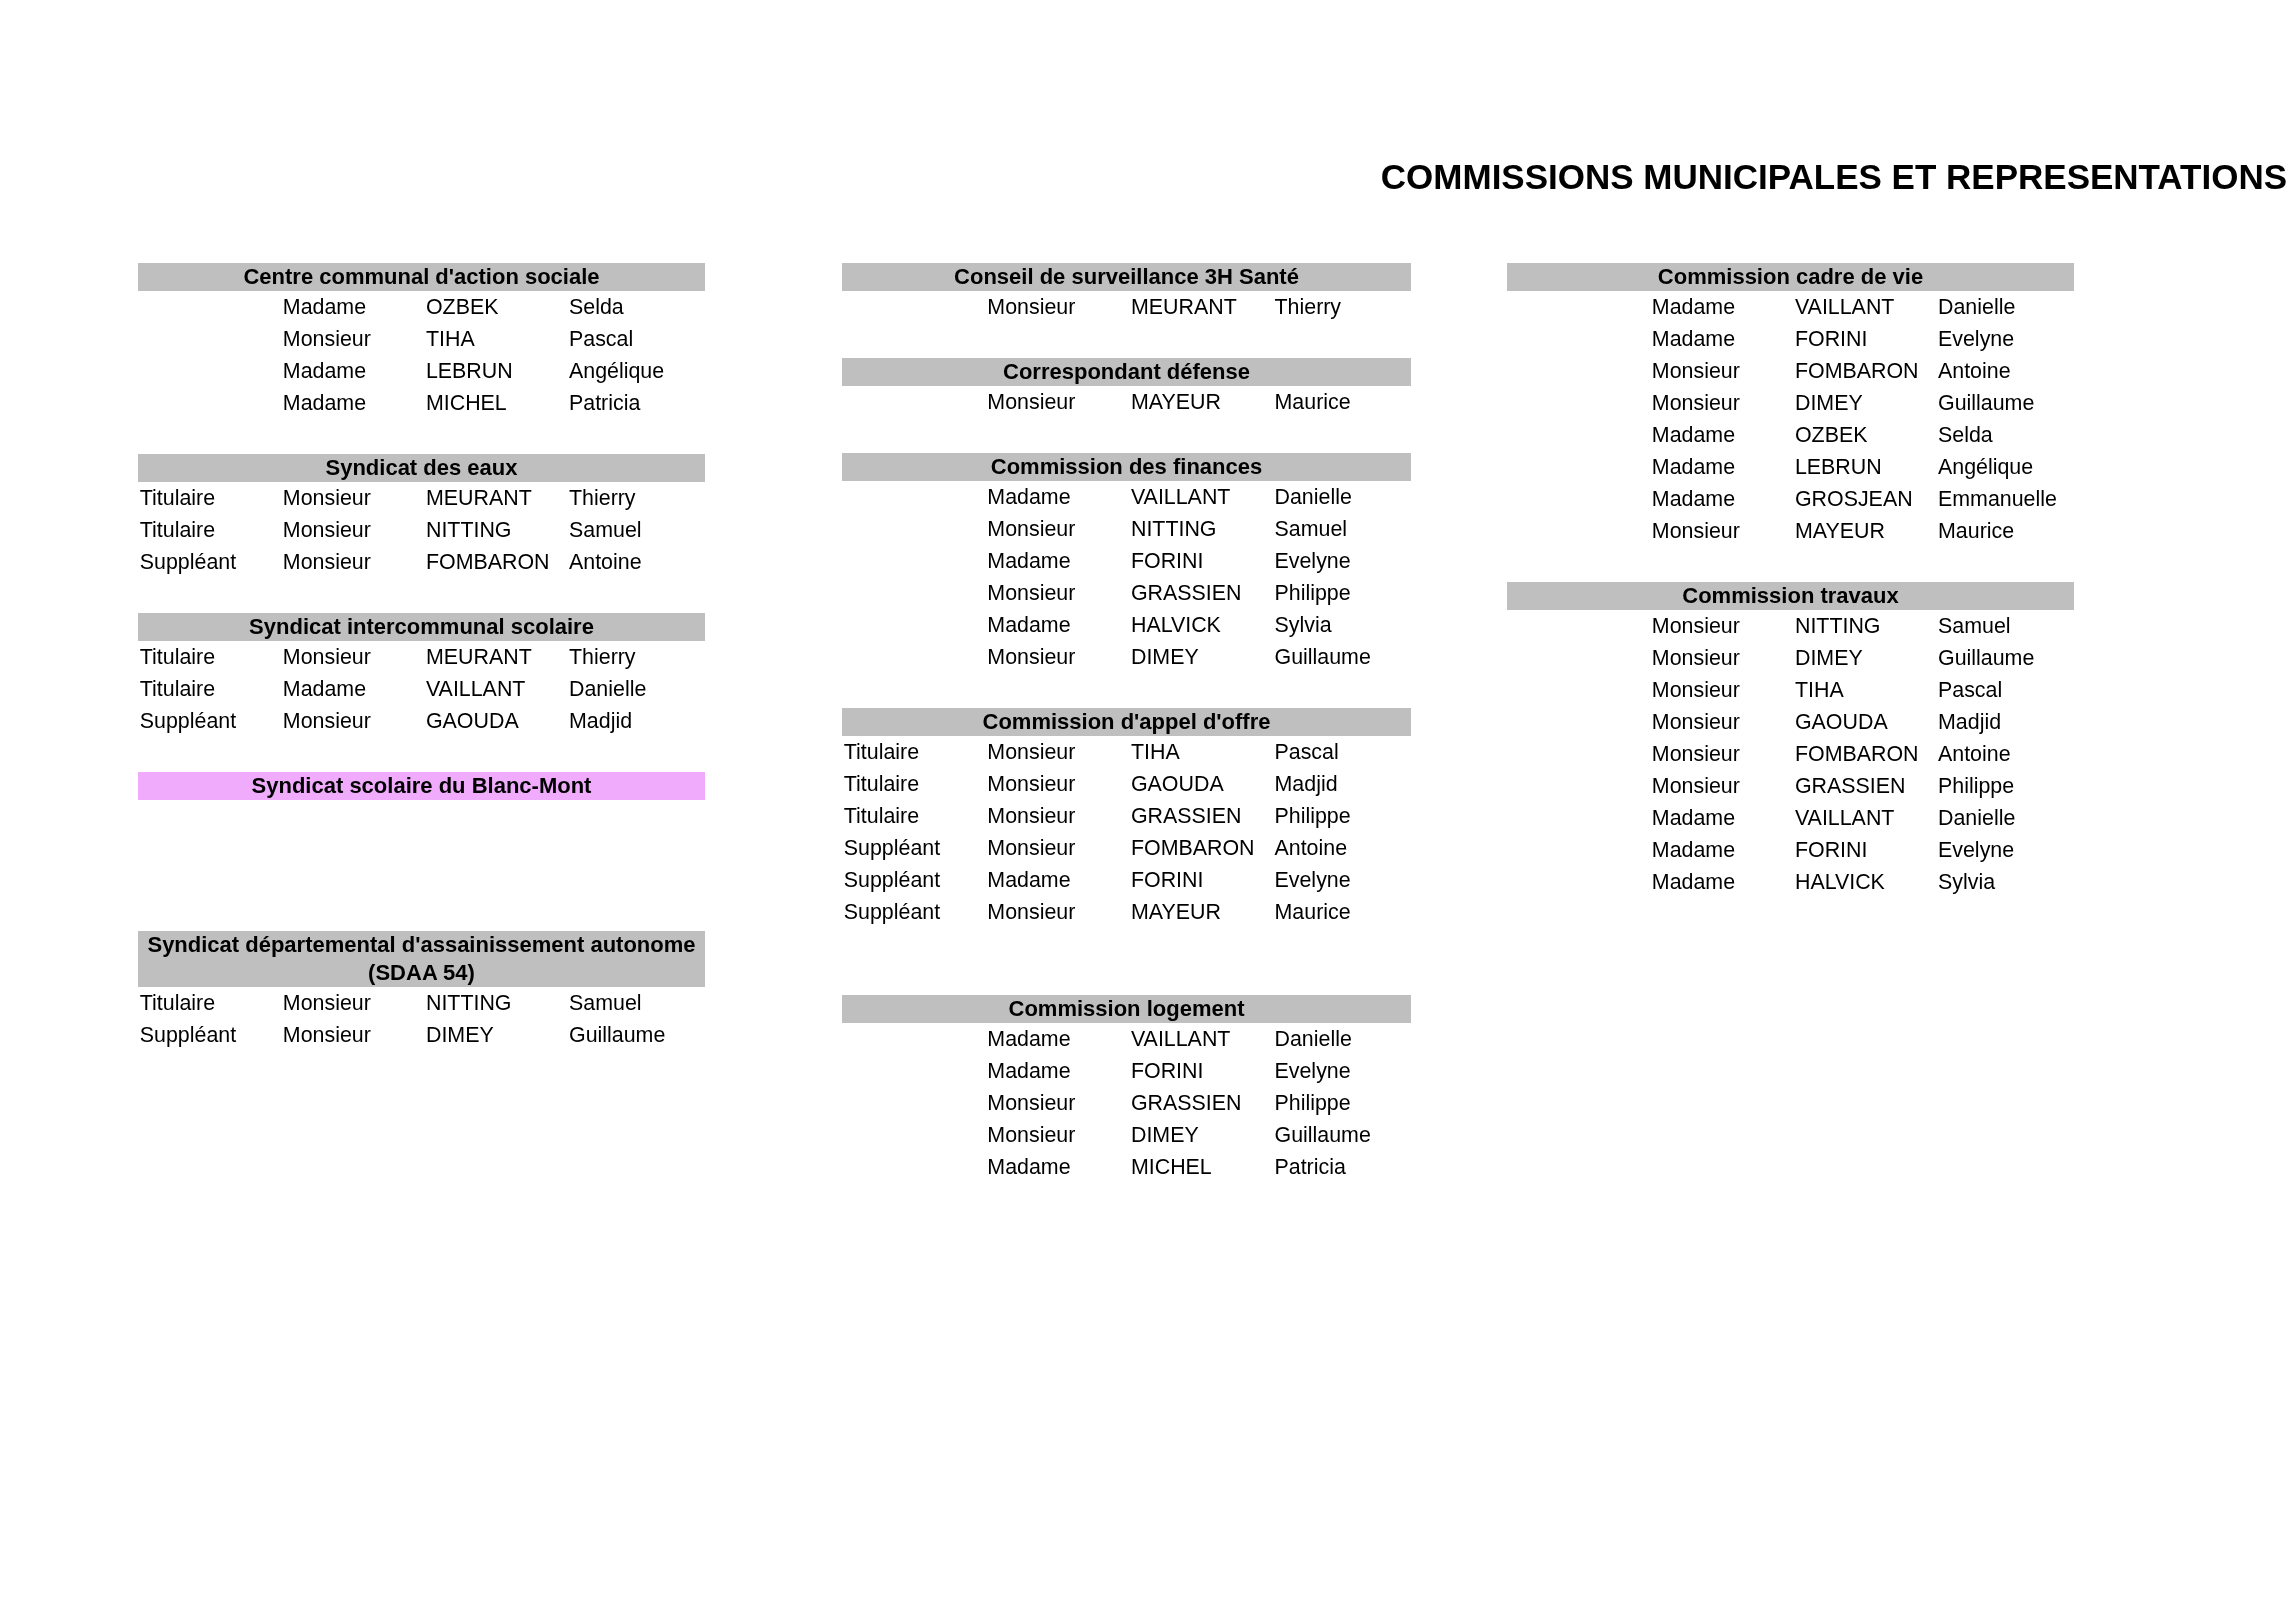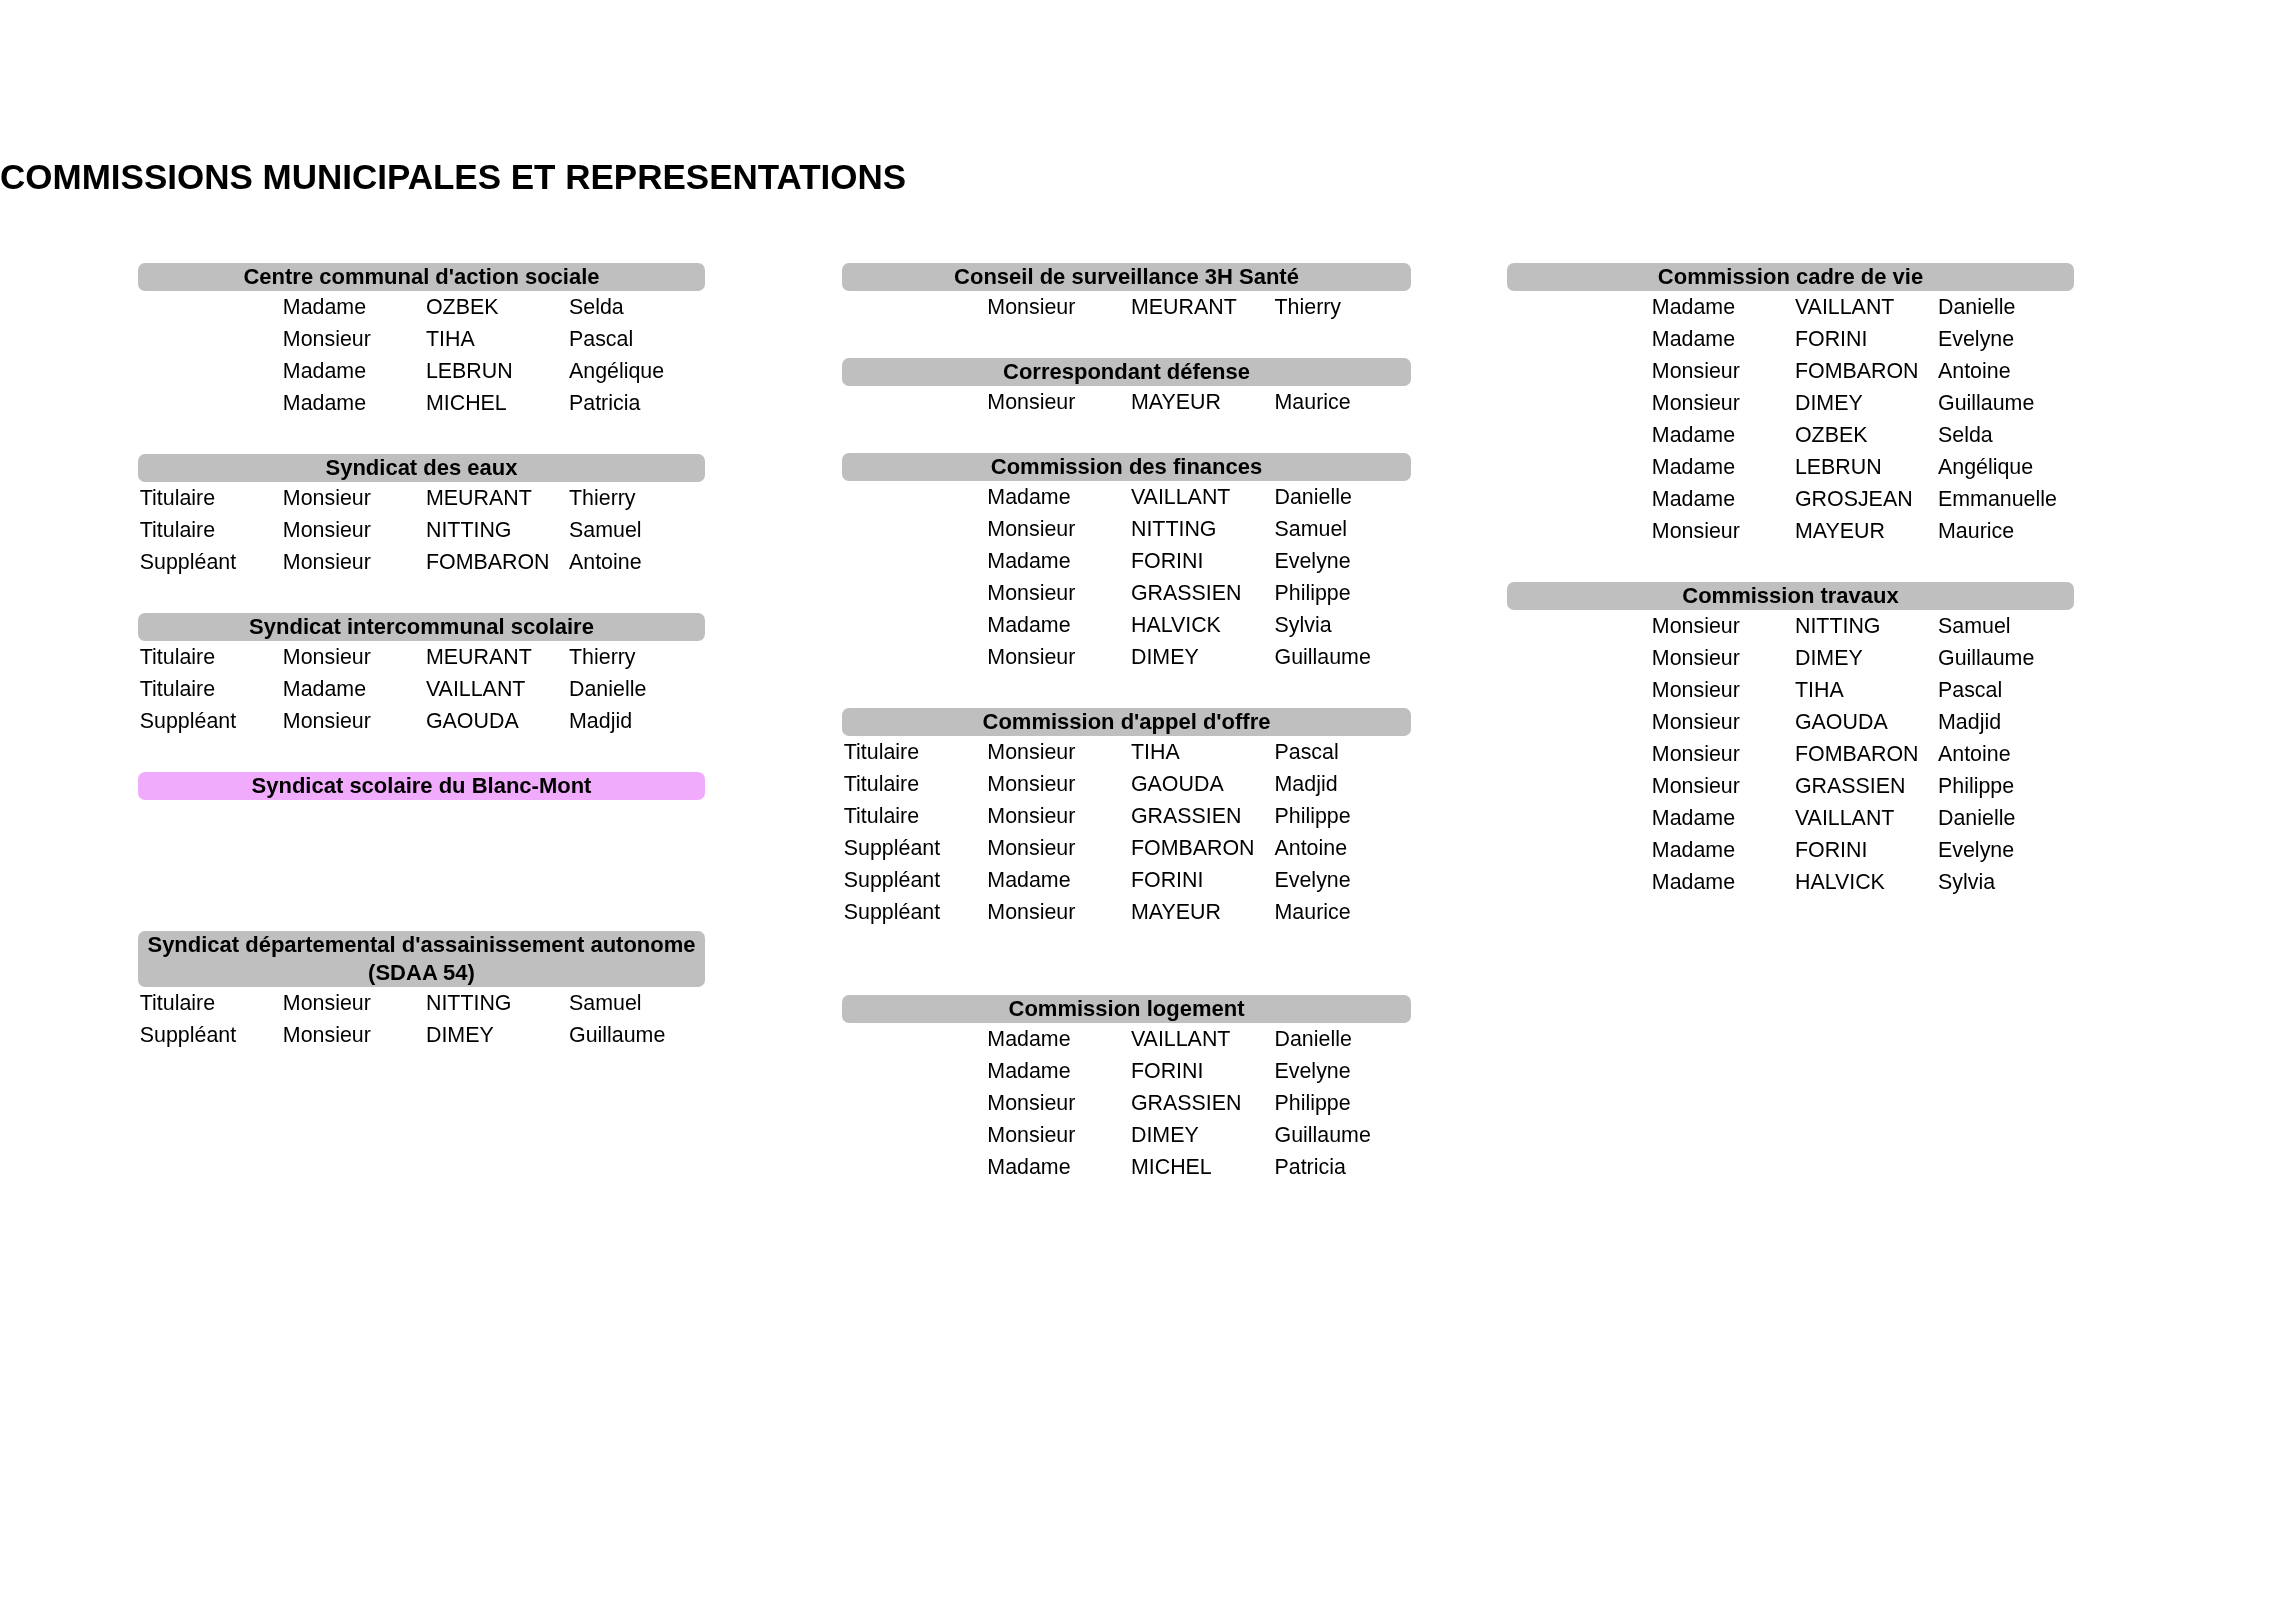--- a/index.html
+++ b/index.html
@@ -14,21 +14,21 @@
     font-family: "Liberation Sans", sans-serif;
     color: #000000;
     overflow: hidden;
   }
   .page-title {
     position: absolute;
     top: 157px;
     left: 0;
     width: 100%;
     margin: 0;
-    text-align: left;
+    text-align: right;
     font-size: 35px;
     font-weight: bold;
     letter-spacing: 0px;
     white-space: nowrap;
   }
   .col {
     position: absolute;
     top: 263px;
   }
   .col-0 { left: 138px;  width: 567px; }
@@ -36,21 +36,20 @@
   .col-2 { left: 1507px; width: 567px; }
 
   .commission-table {
     margin: 0 0 35px 0;
   }
   .table-header {
     background: #bfbfbf;
     text-align: center;
     font-weight: bold;
     font-size: 22px;
-    border-radius: 7px;
   }
   .header-line {
     line-height: 28px;
     white-space: nowrap;
   }
   .row {
     display: flex;
     height: 32px;
     align-items: center;
     font-size: 21.4px;

